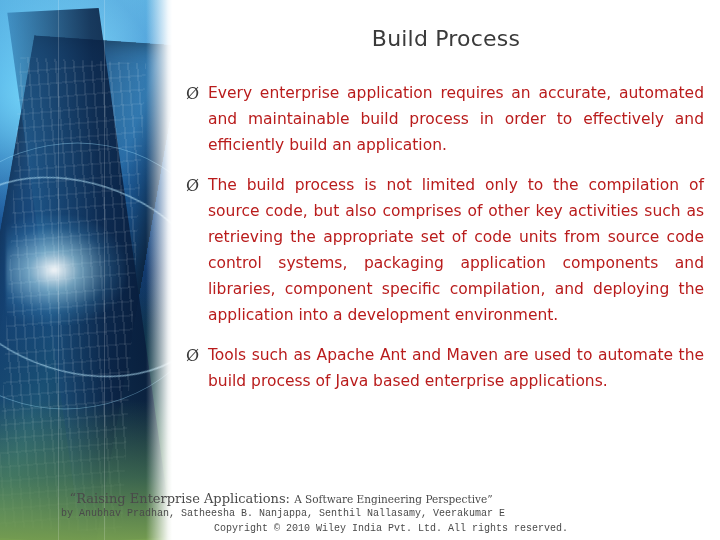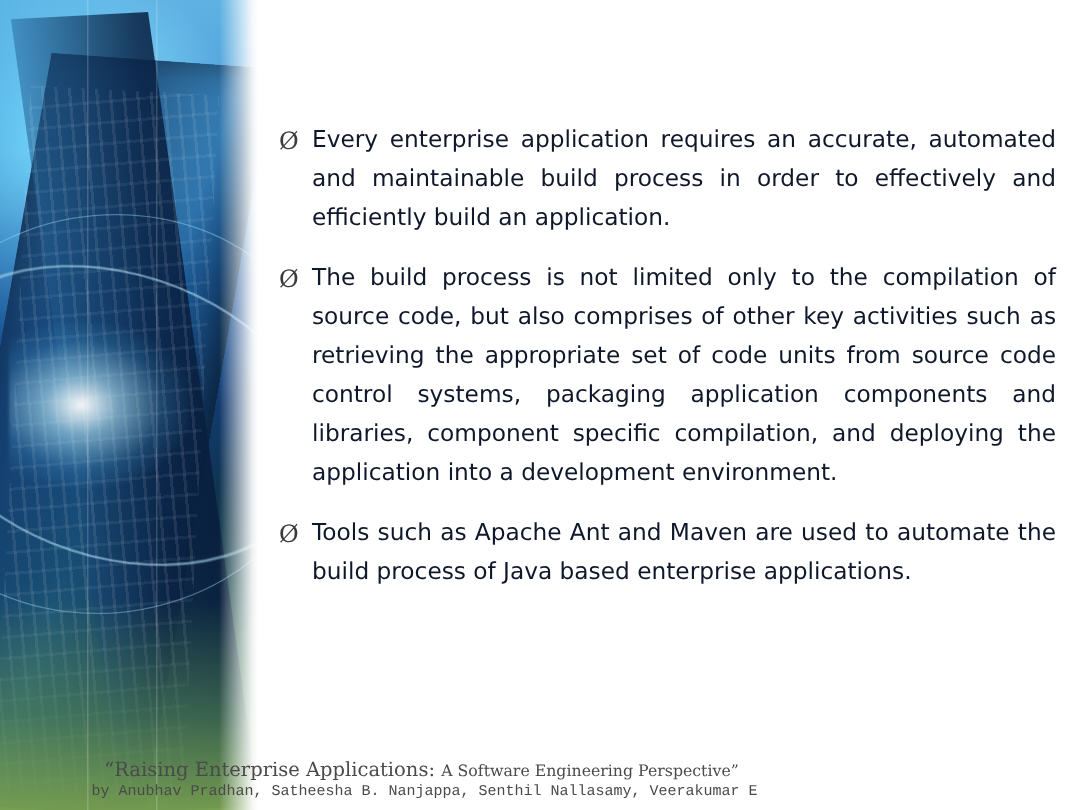--- a/index.html
+++ b/index.html
@@ -161,21 +161,21 @@
     font-family: "DejaVu Serif", serif;
     font-size: 16px;
     color: #3a3a3a;
     line-height: 26px;
     padding-top: 1px;
   }
   .bullet-text {
     flex: 1 1 auto;
     font-size: 15.5px;
     line-height: 26px;
-    color: #0f172a;
+    color: #b91c1c;
     text-align: justify;
     text-justify: inter-word;
     font-family: "DejaVu Sans", sans-serif;
   }
 
   
   .footer {
     position: absolute;
     left: 0;
     bottom: 4px;
@@ -221,20 +221,21 @@
     <div class="art-swoosh"></div>
     <div class="art-glow"></div>
     <div class="art-green"></div>
     <div class="art-vert-line" style="left:58px"></div>
     <div class="art-vert-line" style="left:104px"></div>
     <div class="art-right-fade"></div>
   </div>
 
   <div class="content">
 
+    <div class="title">Build Process</div>
 
     <div class="bullets">
 
       <div class="bullet">
         <div class="bullet-marker">Ø</div>
         <div class="bullet-text">Every enterprise application requires an accurate, automated and maintainable build process in order to effectively and efficiently build an application.</div>
       </div>
 
       <div class="bullet">
         <div class="bullet-marker">Ø</div>
@@ -248,15 +249,16 @@
 
     </div>
   </div>
 
   <div class="footer">
     <div class="footer-line1">
       <span>“Raising Enterprise Applications:</span>
       <span class="small">A Software Engineering Perspective”</span>
     </div>
     <div class="footer-line2">by Anubhav Pradhan, Satheesha B. Nanjappa, Senthil Nallasamy, Veerakumar E</div>
+    <div class="footer-line3">Copyright © 2010 Wiley India Pvt. Ltd.  All rights reserved.</div>
   </div>
 
 </div>
 
 </body></html>

